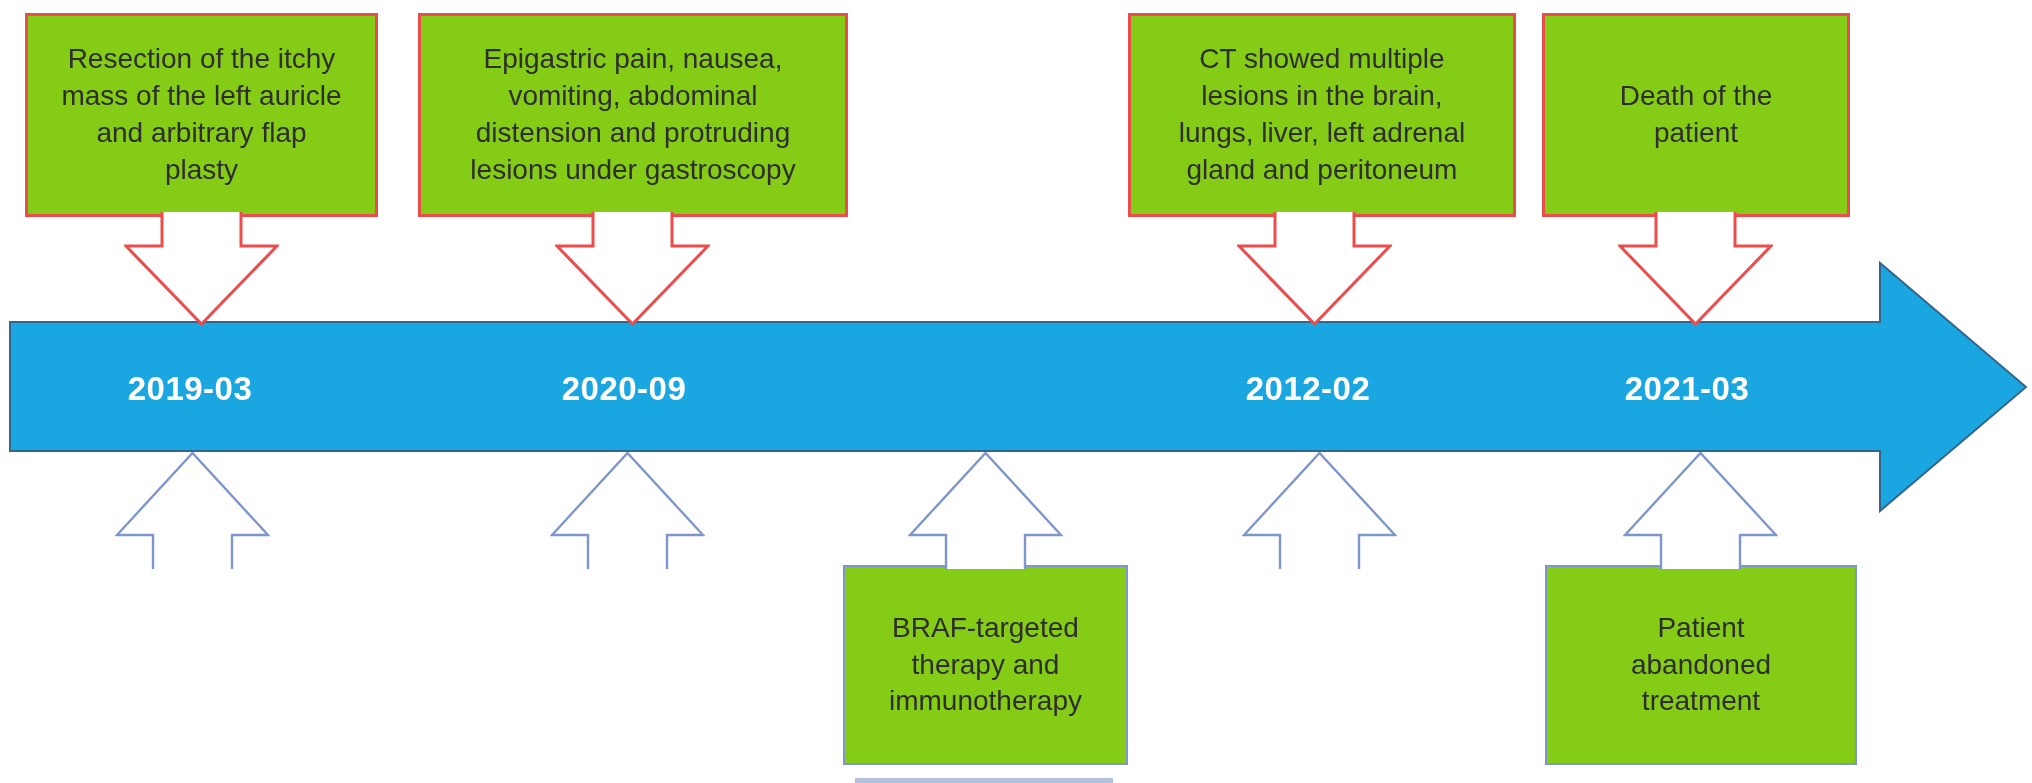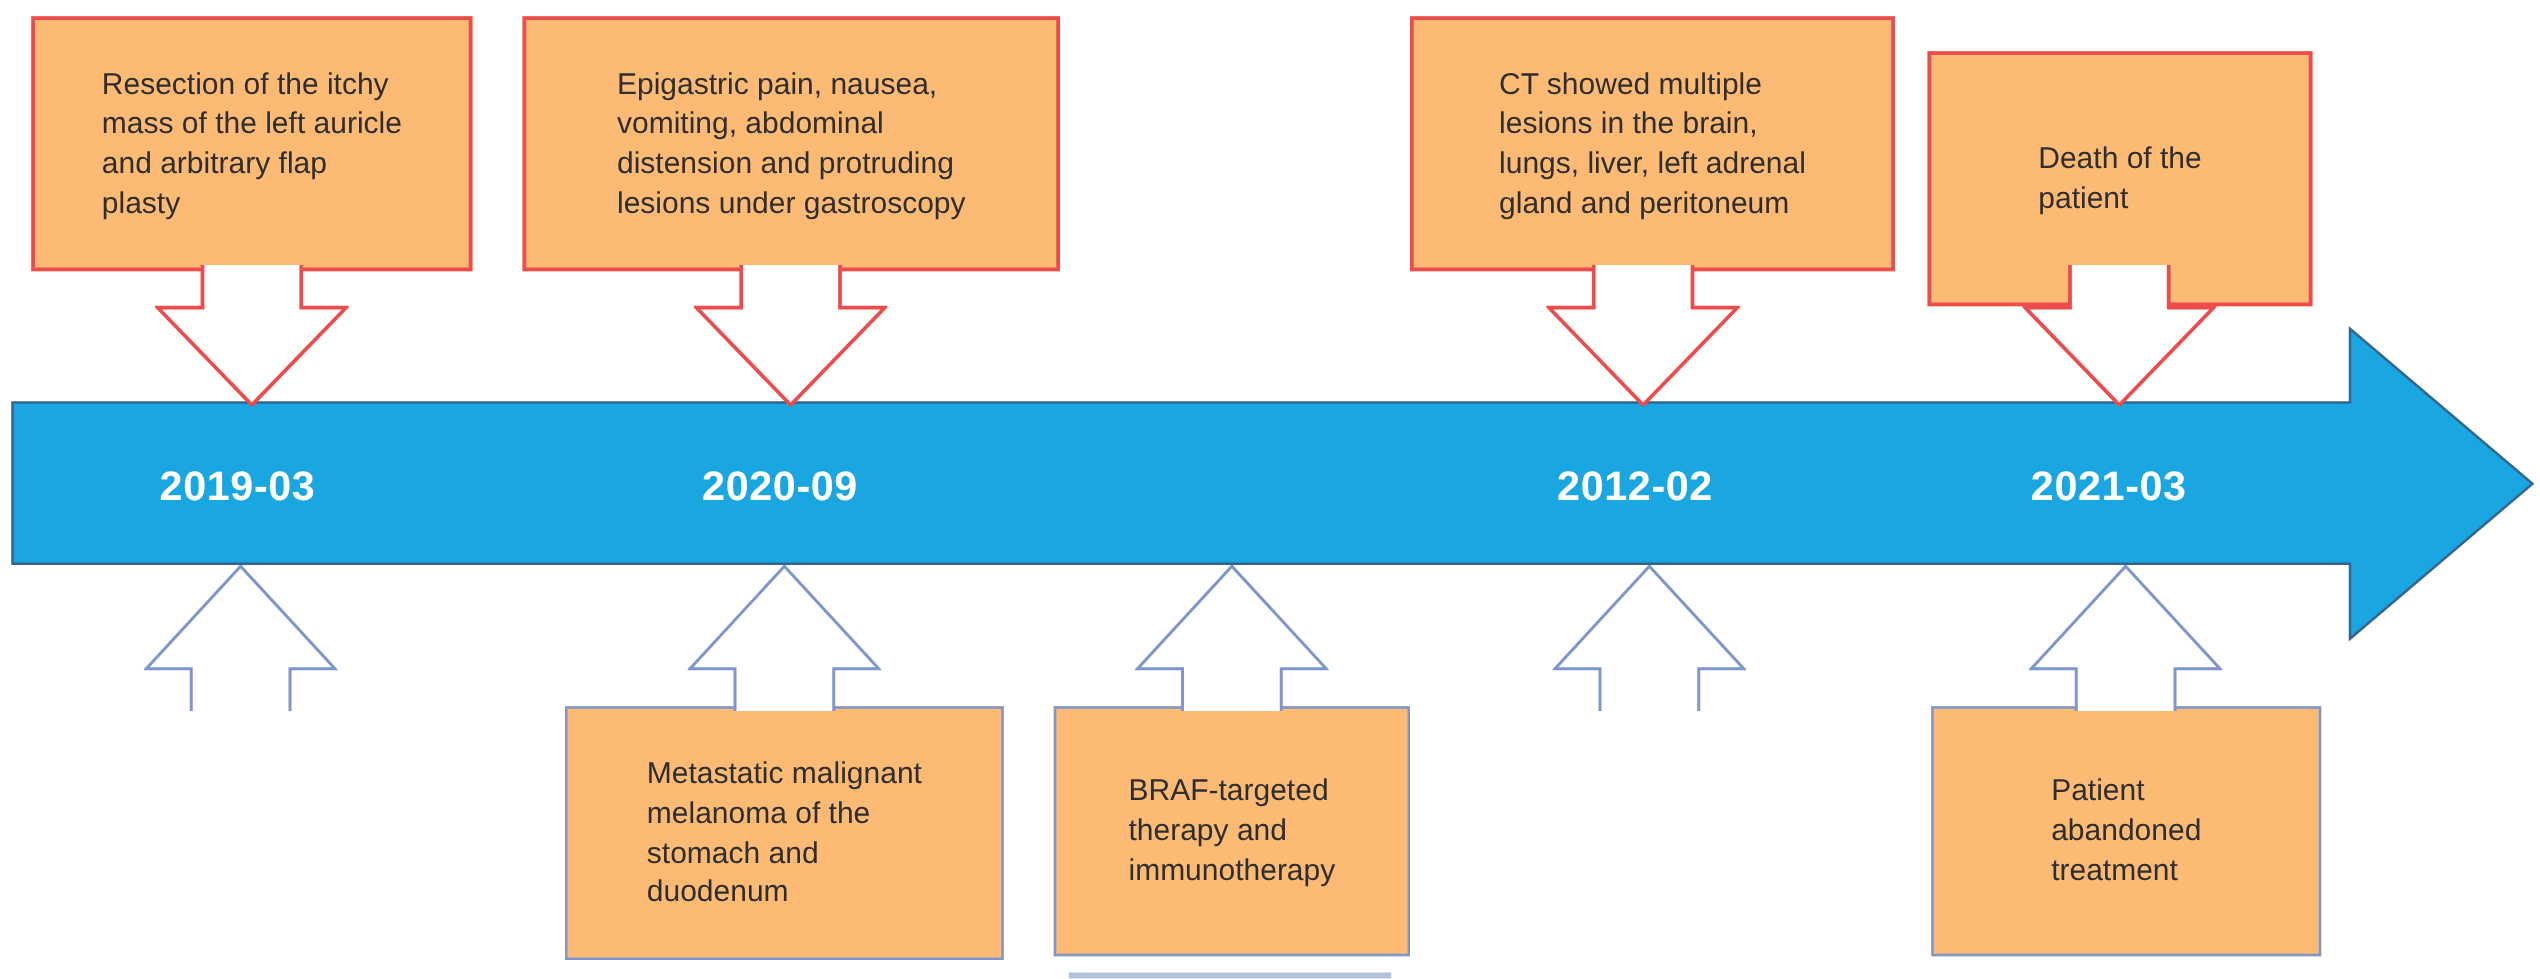--- a/index.html
+++ b/index.html
@@ -12,24 +12,25 @@
   }
   :root{
     --red:#ed4c4c;
     --band:#1aa7e1;
     --band-edge:#33658f;
     --peri:#7e96cc;
     --ink:#2e2e2e;
   }
   .evt-box{
     position:absolute;
-    background:#fdba74;
+    background:#84cc16;
     display:flex;align-items:center;justify-content:center;
+    text-align:center;
     color:var(--ink);
-    font-size:24px;line-height:1.32;
+    font-size:28px;line-height:1.32;
     white-space:pre-line;
     box-sizing:border-box;
     z-index:2;
   }
   .evt-top{border:3px solid var(--red);}
   .evt-bottom{border:2.5px solid var(--peri);}
   .arrow{position:absolute;z-index:4;}
   .arrow-down{color:var(--red);}
   .arrow-up{color:var(--peri);}
   .timeline-svg{position:absolute;left:0;top:250px;z-index:3;}
@@ -73,21 +74,21 @@
 and arbitrary flap
 plasty</div>
   <div class="evt-box evt-top" style="left:418px;top:13px;width:430px;height:204px;padding:8px 14px;">Epigastric pain, nausea,
 vomiting, abdominal
 distension and protruding
 lesions under gastroscopy</div>
   <div class="evt-box evt-top" style="left:1128px;top:13px;width:388px;height:204px;padding:0 14px;">CT showed multiple
 lesions in the brain,
 lungs, liver, left adrenal
 gland and peritoneum</div>
-  <div class="evt-box evt-top" style="left:1542px;top:13px;width:308px;height:204px;padding:8px 14px;margin-top:28px;">Death of the
+  <div class="evt-box evt-top" style="left:1542px;top:13px;width:308px;height:204px;padding:8px 14px;">Death of the
 patient</div>
 
   <svg class="arrow arrow-down" style="left:124px;top:212px;" width="155" height="113">
       <use href="#arrow-down"></use>
     </svg>
   <svg class="arrow arrow-down" style="left:555px;top:212px;" width="155" height="113">
       <use href="#arrow-down"></use>
     </svg>
   <svg class="arrow arrow-down" style="left:1237px;top:212px;" width="155" height="113">
       <use href="#arrow-down"></use>
@@ -114,24 +115,20 @@
   <svg class="arrow arrow-up" style="left:908px;top:452px;" width="155" height="117">
       <use href="#arrow-up"></use>
     </svg>
   <svg class="arrow arrow-up" style="left:1242px;top:452px;" width="155" height="117">
       <use href="#arrow-up"></use>
     </svg>
   <svg class="arrow arrow-up" style="left:1623px;top:452px;" width="155" height="117">
       <use href="#arrow-up"></use>
     </svg>
 
-  <div class="evt-box evt-bottom" style="left:452px;top:565px;width:351px;height:203px;padding:8px 14px;">Metastatic malignant
-melanoma of the
-stomach and
-duodenum</div>
   <div class="evt-box evt-bottom" style="left:843px;top:565px;width:285px;height:200px;padding:8px 14px;">BRAF-targeted
 therapy and
 immunotherapy</div>
   <div class="evt-box evt-bottom" style="left:1545px;top:565px;width:312px;height:200px;padding:8px 14px;">Patient
 abandoned
 treatment</div>
 
   <div class="cropped-edge"></div>
 
 </div>

